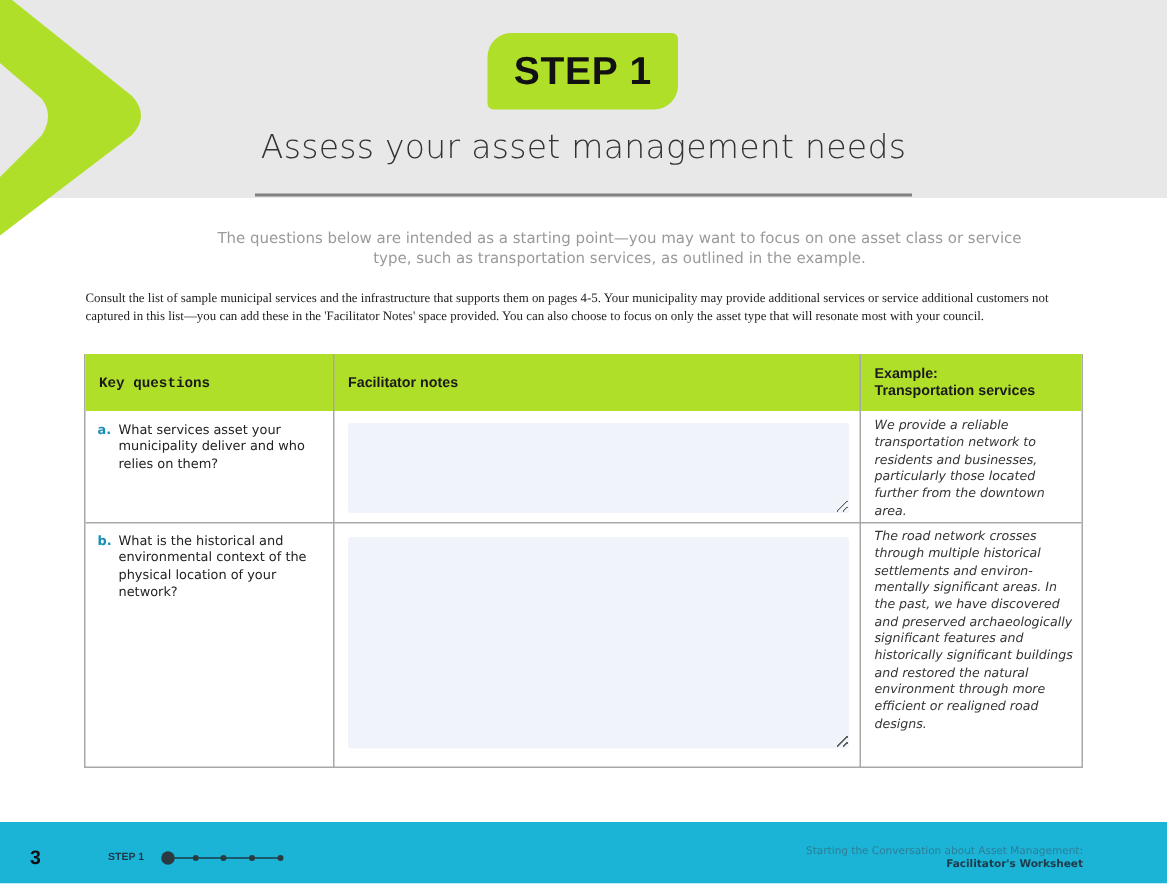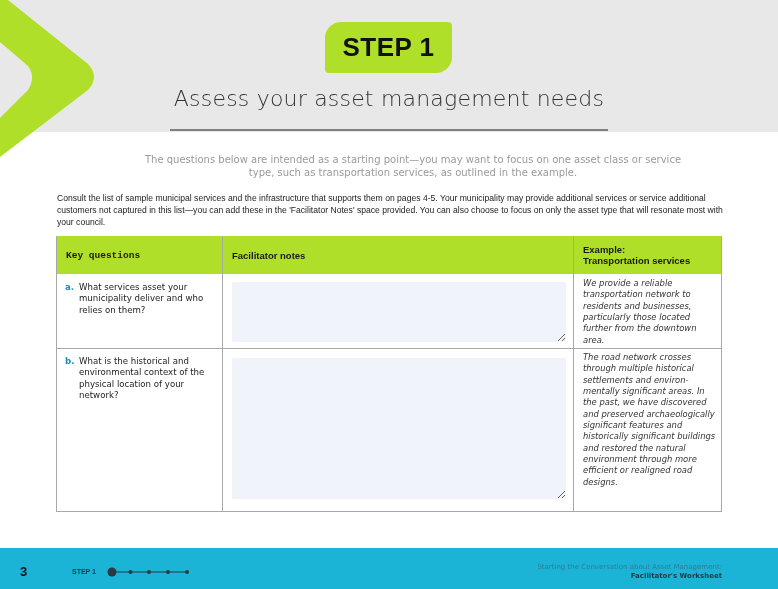--- a/index.html
+++ b/index.html
@@ -21,21 +21,21 @@
       letter-spacing: 0.2px;
     }
     .title-rule { position: absolute; left: 170px; top: 129px; width: 438px; height: 2px; background: #808080; }
 
     .intro {
       position: absolute; left: 120px; width: 538px; top: 153px; text-align: center;
       font-family: "DejaVu Sans", sans-serif; font-size: 10px; line-height: 13px; color: #9a9a9a; margin-left: 24px;
     }
     .body-text {
       position: absolute; left: 57px; width: 670px; top: 192px;
-      font-family: Liberation Sans, sans-serif; font-size: 8.6px; line-height: 12px; color: #222;
+      font-family: Liberation Serif, serif; font-size: 8.6px; line-height: 12px; color: #222;
     }
 
     .table {
       position: absolute; left: 56px; top: 236px; width: 666px; height: 276px;
       border: 1px solid #a8a8a8; border-top: none;
     }
     .thead { position: absolute; left: 0; top: 0; width: 664px; height: 38px; background: #b0df2a; }
     .th {
       position: absolute; top: 0; height: 38px; display: flex; align-items: center;
       font-family: "Liberation Sans", sans-serif; font-weight: bold; font-size: 9.5px; color: #1a1a1a; line-height: 11px;

